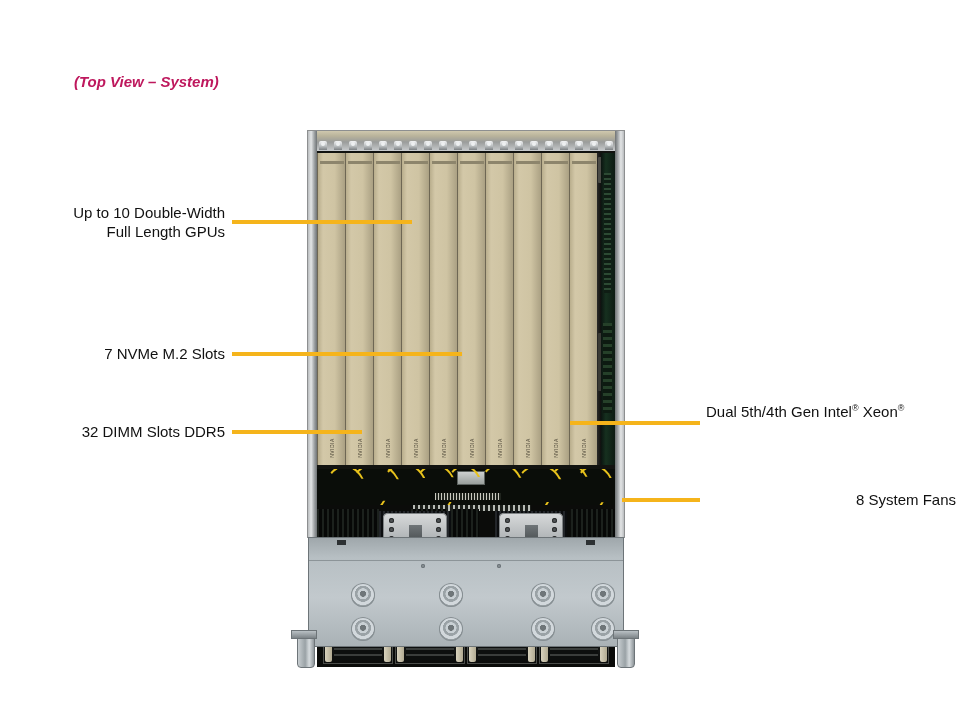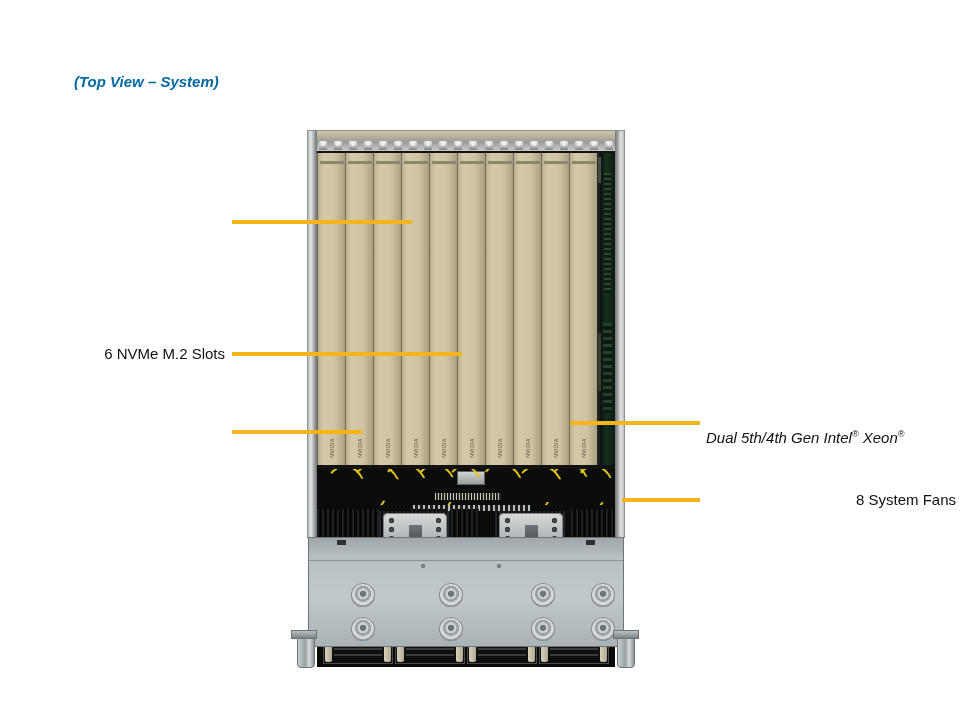--- a/index.html
+++ b/index.html
@@ -19,21 +19,21 @@
   }
 
   
   .view-caption {
     position: absolute;
     left: 74px;
     top: 73px;
     font-size: 15px;
     font-style: italic;
     font-weight: bold;
-    color: #0369a1;
+    color: #be185d;
     white-space: nowrap;
   }
   .callout {
     position: absolute;
     font-size: 15px;
     color: #111111;
     line-height: 19px;
     white-space: nowrap;
   }
   .callout.right-align { text-align: right; }
@@ -676,30 +676,37 @@
     <div class="mount-hole" style="left:130px; top:79px;"></div>
     <div class="mount-hole" style="left:222px; top:79px;"></div>
     <div class="mount-hole" style="left:282px; top:79px;"></div>
   </div>
 
   <div class="foot-wing left"></div>
   <div class="foot-wing right"></div>
   <div class="foot left"></div>
   <div class="foot right"></div>
 
+  <div class="callout right-align" style="left:20px; top:203px; width:205px;">
+    <div>Up to 10 Double-Width</div>
+    <div>Full Length GPUs</div>
+  </div>
   <div class="leader" style="left:232px; top:220px; width:180px;"></div>
 
   <div class="callout right-align" style="left:20px; top:344px; width:205px;">
-    <div>6 NVMe M.2 Slots</div>
+    <div>7 NVMe M.2 Slots</div>
   </div>
   <div class="leader" style="left:232px; top:352px; width:230px;"></div>
 
+  <div class="callout right-align" style="left:20px; top:422px; width:205px;">
+    <div>32 DIMM Slots DDR5</div>
+  </div>
   <div class="leader" style="left:232px; top:430px; width:130px;"></div>
 
-  <div class="callout left-align" style="left:706px; top:425px; width:250px;font-style:italic;">
+  <div class="callout left-align" style="left:706px; top:399px; width:250px;">
     <div>Dual 5th/4th Gen Intel<sup style="font-size:9px;">®</sup> Xeon<sup style="font-size:9px;">®</sup></div>
   </div>
   <div class="leader" style="left:570px; top:421px; width:130px;"></div>
 
   <div class="callout left-align" style="left:706px; top:490px; width:250px;text-align:right;">
     <div>8 System Fans</div>
   </div>
   <div class="leader" style="left:622px; top:498px; width:78px;"></div>
 
 </div>

